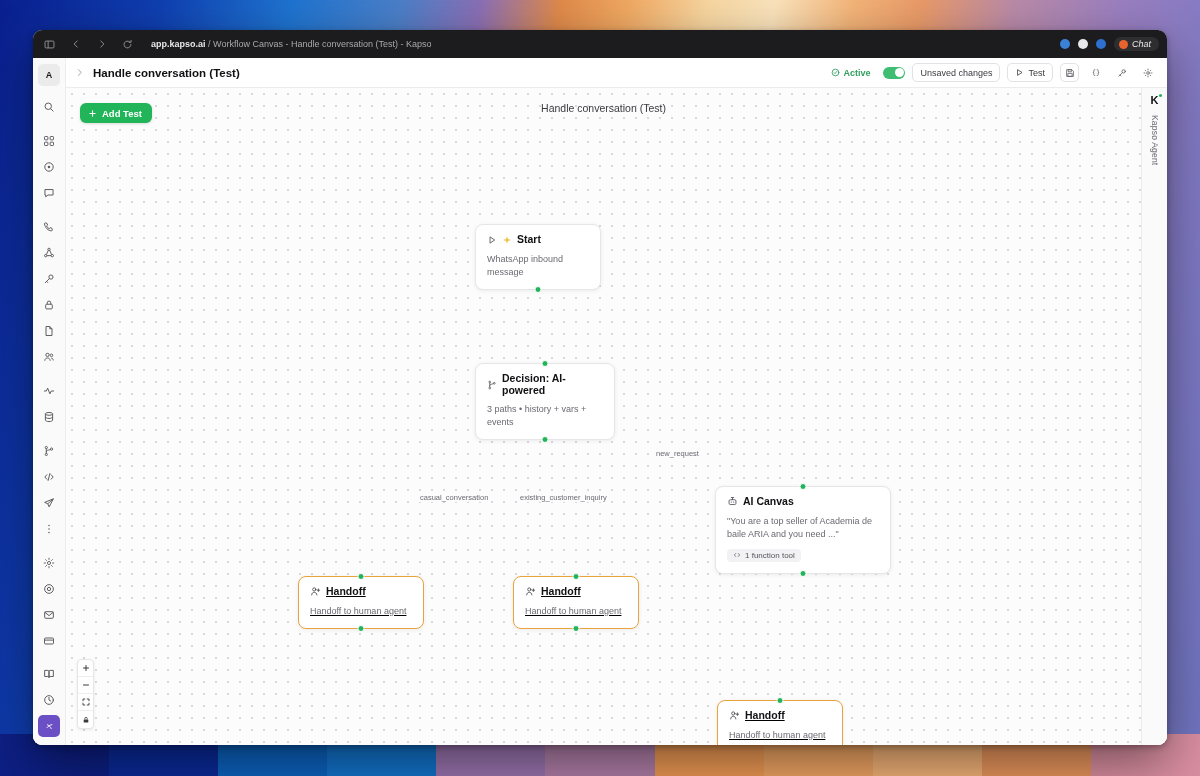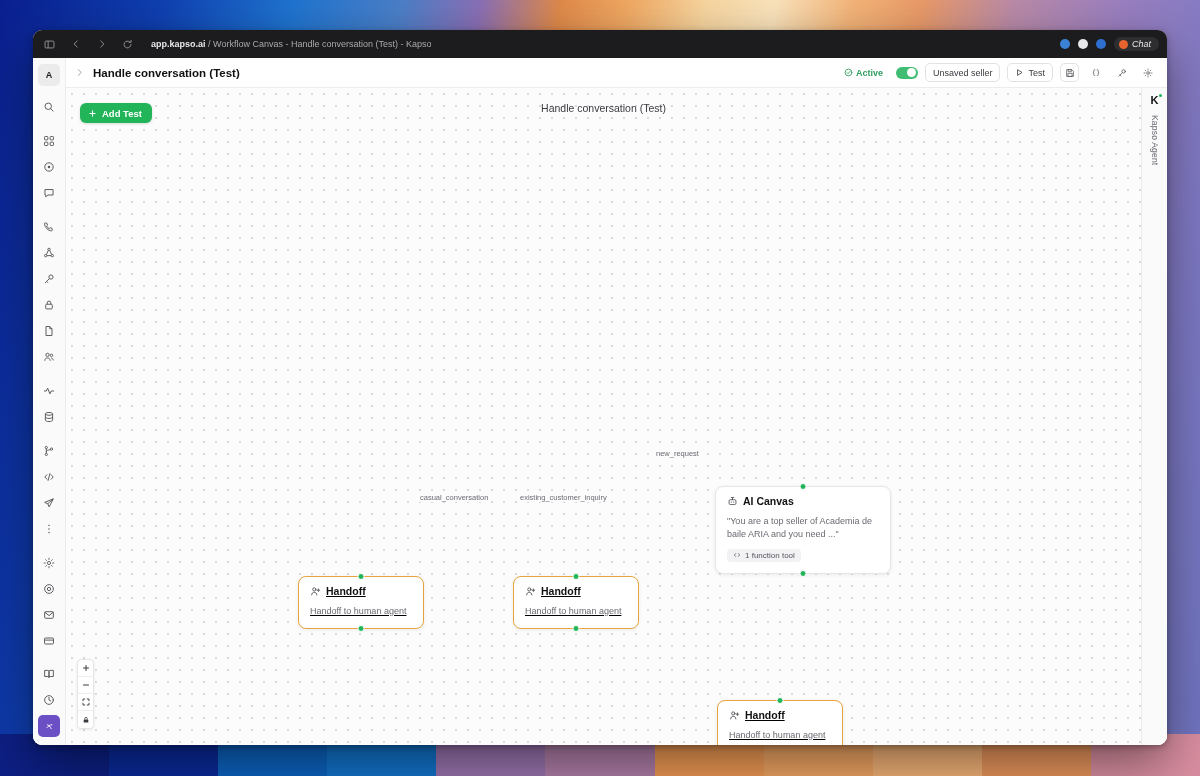--- a/index.html
+++ b/index.html
@@ -608,21 +608,21 @@
               <svg width="9" height="9" viewBox="0 0 16 16" fill="none" stroke="currentColor" stroke-width="1.5" stroke-linecap="round" stroke-linejoin="round">
                   <circle cx="8" cy="8" r="6"></circle>
                   <polyline points="5.4,8.2 7.2,10 10.6,6"></polyline>
                 </svg>
               <span>Active</span>
             </div>
             <div id="active-toggle"></div>
           </div>
 
           <div class="hdr-btn">
-            <span>Unsaved seller</span>
+            <span>Unsaved changes</span>
           </div>
 
           <div class="hdr-btn">
             <svg width="9" height="9" viewBox="0 0 16 16" fill="none" stroke="currentColor" stroke-width="1.4" stroke-linejoin="round">
                 <polygon points="4.5,3 12.5,8 4.5,13"></polygon>
               </svg>
             <span>Test</span>
           </div>
 
           <div class="hdr-icon-btn boxed">
@@ -680,21 +680,48 @@
                 <polygon points="295,490 305,490 300,497"></polygon>
                 <polygon points="505,490 515,490 510,497"></polygon>
                 <polygon points="709,610 719,610 714,617"></polygon>
               </g>
             </svg>
 
             <div class="edge-label" style="left:352px; top:405px;">casual_conversation</div>
             <div class="edge-label" style="left:452px; top:405px;">existing_customer_inquiry</div>
             <div class="edge-label" style="left:588px; top:361px;">new_request</div>
 
-
+            <div class="node" style="left:409px; top:136px; width:126px;">
+              <div class="handle bottom"></div>
+              <div class="node-title">
+                <svg width="10" height="10" viewBox="0 0 16 16" fill="none" stroke="#4a4a52" stroke-width="1.3" stroke-linejoin="round">
+                    <polygon points="4.8,3 12.2,8 4.8,13"></polygon>
+                  </svg>
+                <svg width="10" height="10" viewBox="0 0 16 16" fill="#f2c14a">
+                    <path d="M8 1.6l1.5 4.9L14.4 8l-4.9 1.5L8 14.4l-1.5-4.9L1.6 8l4.9-1.5z"></path>
+                  </svg>
+                <span>Start</span>
+              </div>
+              <div class="node-sub">WhatsApp inbound message</div>
+            </div>
+
+            <div class="node" style="left:409px; top:275px; width:140px;">
+              <div class="handle top"></div>
+              <div class="handle bottom"></div>
+              <div class="node-title">
+                <svg width="10" height="10" viewBox="0 0 16 16" fill="none" stroke="#4a4a52" stroke-width="1.2">
+                    <circle cx="4.4" cy="3.2" r="1.4"></circle>
+                    <circle cx="4.4" cy="12.8" r="1.4"></circle>
+                    <circle cx="11.6" cy="5.2" r="1.4"></circle>
+                    <path d="M4.4 4.6v6.8M4.4 9.4c0-2.6 2.4-2.6 5.8-3.4"></path>
+                  </svg>
+                <span>Decision: AI-powered</span>
+              </div>
+              <div class="node-sub">3 paths • history + vars + events</div>
+            </div>
 
             <div class="node" style="left:649px; top:398px; width:176px;">
               <div class="handle top"></div>
               <div class="handle bottom"></div>
               <div class="node-title">
                 <svg width="11" height="11" viewBox="0 0 16 16" fill="none" stroke="#4a4a52" stroke-width="1.2" stroke-linejoin="round">
                     <rect x="3" y="5.4" width="10" height="7" rx="1.8"></rect>
                     <circle cx="6.2" cy="8.8" r=".85" fill="#4a4a52" stroke="none"></circle>
                     <circle cx="9.8" cy="8.8" r=".85" fill="#4a4a52" stroke="none"></circle>
                     <path d="M8 3.1v2.3M6.2 2.2h3.6" stroke-linecap="round"></path>

